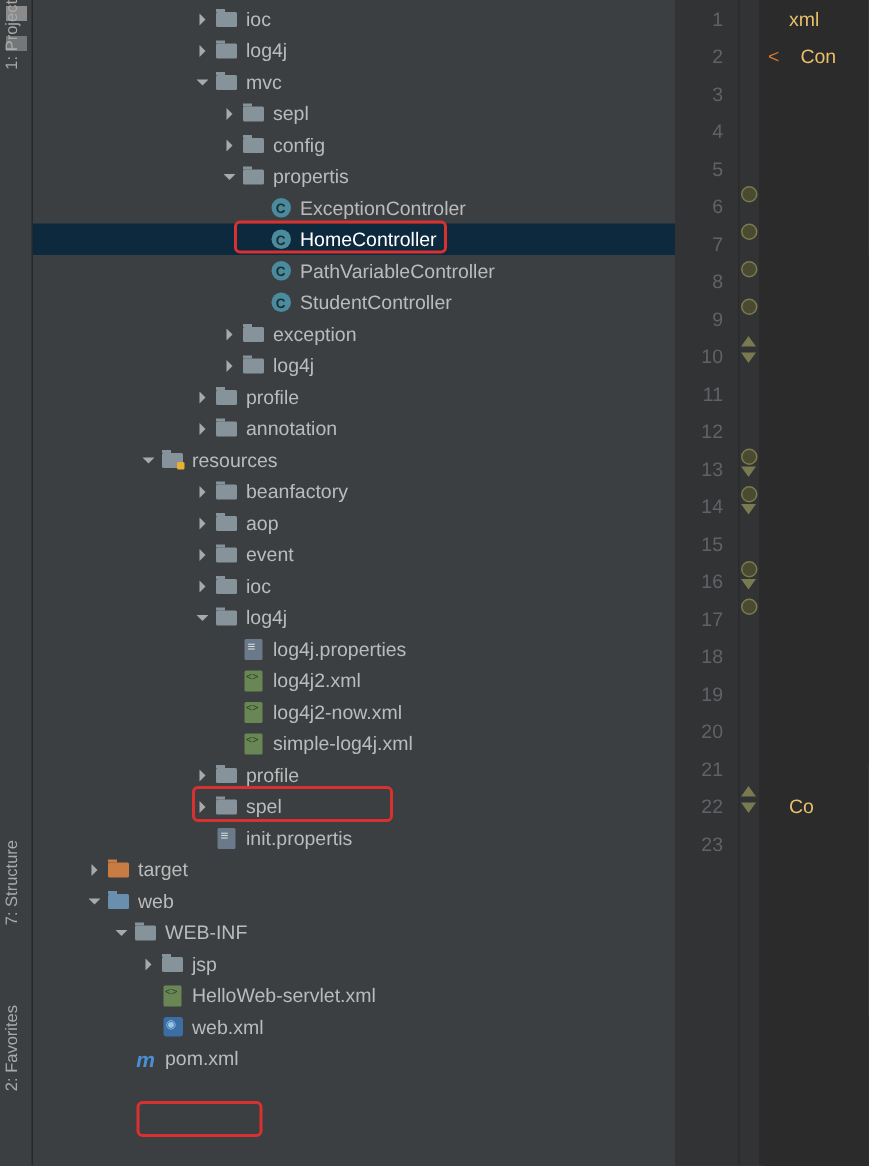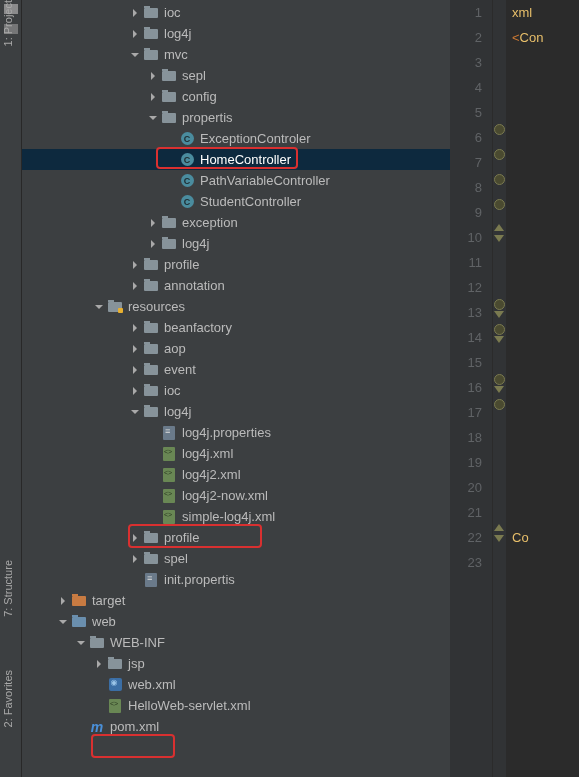--- a/index.html
+++ b/index.html
@@ -38,21 +38,21 @@
 .editor-area { flex: 1; display: flex; background: #2b2b2b; }
 .gutter { width: 42px; background: #313335; text-align: right; padding-right: 10px; color: #606366; line-height: 25px; font-size: 13px; padding-top: 0; }
 .gutter div { height: 25px; }
 .marks { width: 14px; background: #313335; position: relative; border-left: 1px solid #2b2b2b; }
 .mark { position: absolute; left: 1px; width: 11px; height: 11px; }
 .mark.circle { border: 1px solid #7a7a50; border-radius: 50%; background: #4a4a30; }
 .mark.up { width: 0; height: 0; border-left: 5px solid transparent; border-right: 5px solid transparent; border-bottom: 7px solid #7a7a50; }
 .mark.down { width: 0; height: 0; border-left: 5px solid transparent; border-right: 5px solid transparent; border-top: 7px solid #7a7a50; }
 .code { flex: 1; background: #2b2b2b; color: #a9b7c6; font-family: Consolas, monospace; line-height: 25px; padding-left: 6px; font-size: 13px; overflow: hidden; }
 .code .k { color: #cc7832; }
-.code .t { color: #e8bf6a; }
+.code .t { color: #e8bf6a; margin-left: 14px; }
 .code div { height: 25px; white-space: pre; }
 </style>
 </head>
 <body>
 
 <div class="container">
   <div class="left-gutter">
     <div class="gutter-icon"></div>
     <div class="gutter-icon" style="margin-top:4px;opacity:.5"></div>
   </div>
@@ -289,141 +289,133 @@
           <span class="file-prop"></span>
         </span>
         <span>log4j.properties</span>
       </div>
       <div class="row">
         <span class="indent" style="width: 126px;"></span>
         <span class="arrow"></span>
         <span class="icon">
           <span class="file-xml"></span>
         </span>
-        <span>log4j.xml</span>
+        <span>log4j2.xml</span>
       </div>
       <div class="row">
         <span class="indent" style="width: 126px;"></span>
         <span class="arrow"></span>
         <span class="icon">
           <span class="file-xml"></span>
         </span>
-        <span>log4j2.xml</span>
+        <span>log4j2-now.xml</span>
       </div>
       <div class="row">
         <span class="indent" style="width: 126px;"></span>
         <span class="arrow"></span>
         <span class="icon">
           <span class="file-xml"></span>
         </span>
-        <span>log4j2-now.xml</span>
-      </div>
-      <div class="row">
-        <span class="indent" style="width: 126px;"></span>
+        <span>simple-log4j.xml</span>
+      </div>
+      <div class="row">
+        <span class="indent" style="width: 108px;"></span>
+        <span class="arrow">
+          <svg width="8" height="8" viewBox="0 0 8 8">
+            <path d="M2 0 L6 4 L2 8 Z"></path>
+          </svg>
+        </span>
+        <span class="icon">
+          <span class="folder"></span>
+        </span>
+        <span>profile</span>
+      </div>
+      <div class="row">
+        <span class="indent" style="width: 108px;"></span>
+        <span class="arrow">
+          <svg width="8" height="8" viewBox="0 0 8 8">
+            <path d="M2 0 L6 4 L2 8 Z"></path>
+          </svg>
+        </span>
+        <span class="icon">
+          <span class="folder"></span>
+        </span>
+        <span>spel</span>
+      </div>
+      <div class="row">
+        <span class="indent" style="width: 108px;"></span>
+        <span class="arrow"></span>
+        <span class="icon">
+          <span class="file-prop"></span>
+        </span>
+        <span>init.propertis</span>
+      </div>
+      <div class="row">
+        <span class="indent" style="width: 36px;"></span>
+        <span class="arrow">
+          <svg width="8" height="8" viewBox="0 0 8 8">
+            <path d="M2 0 L6 4 L2 8 Z"></path>
+          </svg>
+        </span>
+        <span class="icon">
+          <span class="folder orange"></span>
+        </span>
+        <span>target</span>
+      </div>
+      <div class="row">
+        <span class="indent" style="width: 36px;"></span>
+        <span class="arrow">
+          <svg width="8" height="8" viewBox="0 0 8 8">
+            <path d="M0 2 L8 2 L4 6 Z"></path>
+          </svg>
+        </span>
+        <span class="icon">
+          <span class="folder blue"></span>
+        </span>
+        <span>web</span>
+      </div>
+      <div class="row">
+        <span class="indent" style="width: 54px;"></span>
+        <span class="arrow">
+          <svg width="8" height="8" viewBox="0 0 8 8">
+            <path d="M0 2 L8 2 L4 6 Z"></path>
+          </svg>
+        </span>
+        <span class="icon">
+          <span class="folder"></span>
+        </span>
+        <span>WEB-INF</span>
+      </div>
+      <div class="row">
+        <span class="indent" style="width: 72px;"></span>
+        <span class="arrow">
+          <svg width="8" height="8" viewBox="0 0 8 8">
+            <path d="M2 0 L6 4 L2 8 Z"></path>
+          </svg>
+        </span>
+        <span class="icon">
+          <span class="folder"></span>
+        </span>
+        <span>jsp</span>
+      </div>
+      <div class="row">
+        <span class="indent" style="width: 72px;"></span>
         <span class="arrow"></span>
         <span class="icon">
           <span class="file-xml"></span>
         </span>
-        <span>simple-log4j.xml</span>
-      </div>
-      <div class="row">
-        <span class="indent" style="width: 108px;"></span>
-        <span class="arrow">
-          <svg width="8" height="8" viewBox="0 0 8 8">
-            <path d="M2 0 L6 4 L2 8 Z"></path>
-          </svg>
-        </span>
-        <span class="icon">
-          <span class="folder"></span>
-        </span>
-        <span>profile</span>
-      </div>
-      <div class="row">
-        <span class="indent" style="width: 108px;"></span>
-        <span class="arrow">
-          <svg width="8" height="8" viewBox="0 0 8 8">
-            <path d="M2 0 L6 4 L2 8 Z"></path>
-          </svg>
-        </span>
-        <span class="icon">
-          <span class="folder"></span>
-        </span>
-        <span>spel</span>
-      </div>
-      <div class="row">
-        <span class="indent" style="width: 108px;"></span>
-        <span class="arrow"></span>
-        <span class="icon">
-          <span class="file-prop"></span>
-        </span>
-        <span>init.propertis</span>
-      </div>
-      <div class="row">
-        <span class="indent" style="width: 36px;"></span>
-        <span class="arrow">
-          <svg width="8" height="8" viewBox="0 0 8 8">
-            <path d="M2 0 L6 4 L2 8 Z"></path>
-          </svg>
-        </span>
-        <span class="icon">
-          <span class="folder orange"></span>
-        </span>
-        <span>target</span>
-      </div>
-      <div class="row">
-        <span class="indent" style="width: 36px;"></span>
-        <span class="arrow">
-          <svg width="8" height="8" viewBox="0 0 8 8">
-            <path d="M0 2 L8 2 L4 6 Z"></path>
-          </svg>
-        </span>
-        <span class="icon">
-          <span class="folder blue"></span>
-        </span>
-        <span>web</span>
-      </div>
-      <div class="row">
-        <span class="indent" style="width: 54px;"></span>
-        <span class="arrow">
-          <svg width="8" height="8" viewBox="0 0 8 8">
-            <path d="M0 2 L8 2 L4 6 Z"></path>
-          </svg>
-        </span>
-        <span class="icon">
-          <span class="folder"></span>
-        </span>
-        <span>WEB-INF</span>
+        <span>HelloWeb-servlet.xml</span>
       </div>
       <div class="row">
         <span class="indent" style="width: 72px;"></span>
-        <span class="arrow">
-          <svg width="8" height="8" viewBox="0 0 8 8">
-            <path d="M2 0 L6 4 L2 8 Z"></path>
-          </svg>
-        </span>
-        <span class="icon">
-          <span class="folder"></span>
-        </span>
-        <span>jsp</span>
-      </div>
-      <div class="row">
-        <span class="indent" style="width: 72px;"></span>
         <span class="arrow"></span>
         <span class="icon">
           <span class="file-web"></span>
         </span>
         <span>web.xml</span>
-      </div>
-      <div class="row">
-        <span class="indent" style="width: 72px;"></span>
-        <span class="arrow"></span>
-        <span class="icon">
-          <span class="file-xml"></span>
-        </span>
-        <span>HelloWeb-servlet.xml</span>
       </div>
       <div class="row">
         <span class="indent" style="width: 54px;"></span>
         <span class="arrow"></span>
         <span class="icon">
           <span class="file-m">m</span>
         </span>
         <span>pom.xml</span>
       </div>
     </div>

